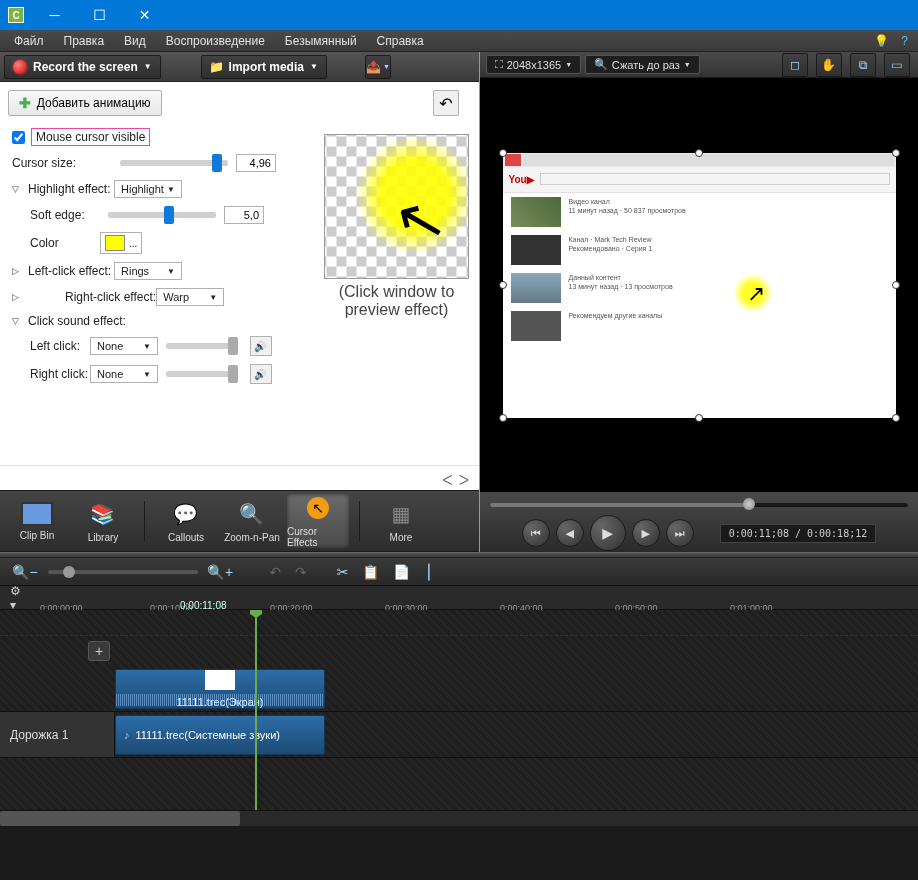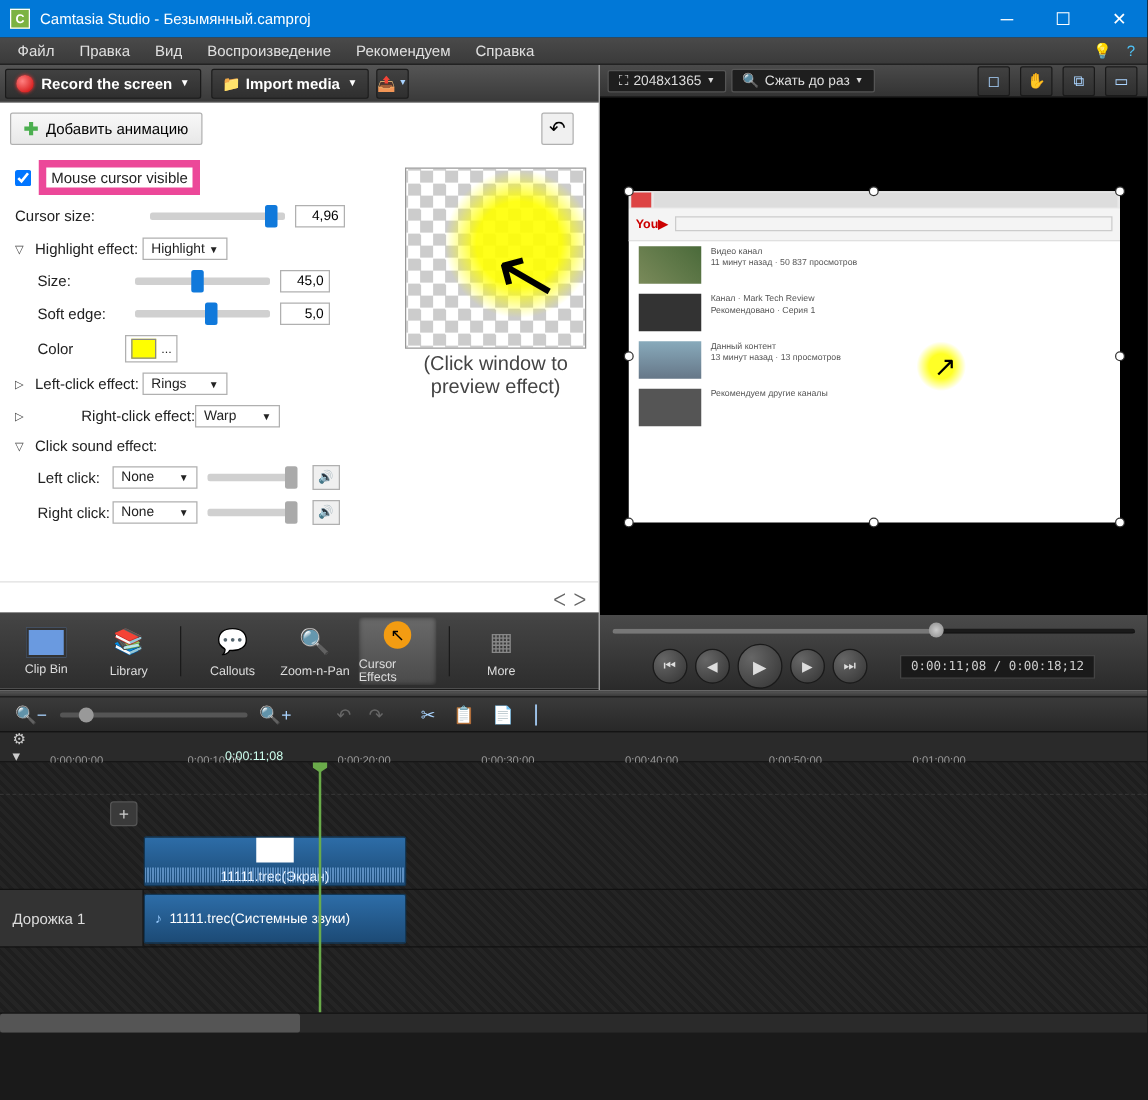--- a/index.html
+++ b/index.html
@@ -10,21 +10,21 @@
 .titlebar .icon { width: 16px; height: 16px; background: #7cb342; margin: 0 8px; border: 1px solid #fff; display: flex; align-items: center; justify-content: center; font-weight: bold; font-size: 10px; color: #fff; }
 .titlebar .title { flex: 1; }
 .titlebar .winbtn { width: 45px; height: 30px; display: flex; align-items: center; justify-content: center; font-size: 14px; }
 
 
 .menubar { height: 22px; background: linear-gradient(#4a4a4a,#3a3a3a); display: flex; align-items: center; color: #e0e0e0; font-size: 12px; padding: 0 4px; border-bottom: 1px solid #222; }
 .menubar .mitem { padding: 3px 10px; cursor: default; }
 .menubar .spacer { flex: 1; }
 
 
-.toptoolbar { height: 30px; background: linear-gradient(#555,#3a3a3a); display: flex; align-items: center; border-bottom: 1px solid #222; }
+.toptoolbar { height: 30px; background: linear-gradient(#555,#3a3a3a); display: flex; align-items: center; border-bottom: 1px solid #222; gap: 32px; }
 .recbtn { display: flex; align-items: center; background: linear-gradient(#414141,#2f2f2f); border: 1px solid #1a1a1a; height: 24px; margin: 0 4px; padding: 0 8px; color: #fff; font-size: 12px; font-weight: bold; border-radius: 2px; }
 .recdot { width: 14px; height: 14px; border-radius: 50%; background: radial-gradient(circle at 35% 35%, #ff8080, #cc0000); margin-right: 6px; box-shadow: 0 0 3px #ff3333; }
 .impbtn { display: flex; align-items: center; background: linear-gradient(#414141,#2f2f2f); border: 1px solid #1a1a1a; height: 24px; margin: 0 4px; padding: 0 8px; color: #fff; font-size: 12px; font-weight: bold; border-radius: 2px; }
 .dropdown-arrow { margin-left: 6px; font-size: 8px; }
 .iconbtn { width: 26px; height: 24px; background: linear-gradient(#414141,#2f2f2f); border: 1px solid #1a1a1a; margin: 0 2px; display: flex; align-items: center; justify-content: center; color: #aad4ff; font-size: 12px; border-radius: 2px; }
 .toptoolbar .spacer { flex: 1; }
 
 
 .mainarea { display: flex; height: 500px; }
 
@@ -116,32 +116,31 @@
 
 .divrow { height: 6px; background: linear-gradient(#555,#3a3a3a); border-top: 1px solid #666; border-bottom: 1px solid #222; }
 
 .folder-icon { color: #f0a030; }
 </style>
 </head>
 <body>
 
 <div class="titlebar">
   <div class="icon">C</div>
-  <div class="title">Camtasia Studio - Безымянный.camproj</div>
   <div class="winbtn">─</div>
   <div class="winbtn">☐</div>
   <div class="winbtn close">✕</div>
 </div>
 
 <div class="menubar">
   <div class="mitem">Файл</div>
   <div class="mitem">Правка</div>
   <div class="mitem">Вид</div>
   <div class="mitem">Воспроизведение</div>
-  <div class="mitem">Рекомендуем</div>
+  <div class="mitem">Безымянный</div>
   <div class="mitem">Справка</div>
   <div class="spacer"></div>
   <span style="color:#ffd54f;margin:0 6px;">💡</span>
   <span style="color:#4fc3f7;margin:0 6px;">?</span>
 </div>
 
 <div class="mainarea">
 
   <div class="leftpanel">
 
@@ -167,43 +166,36 @@
       </div>
       <div class="undobtn">
           <span>↶</span>
         </div>
     </div>
 
     <div class="leftcontent">
       <div class="leftprops">
         <div class="proprow">
           <input type="checkbox" checked="" style="">
-          <span style="border:6px solid #ec4899;padding:1px 4px;">Mouse cursor visible</span>
+          <span style="border:1px solid #ec4899;padding:1px 4px;">Mouse cursor visible</span>
         </div>
         <div class="proprow">
           <span class="lbl">Cursor size:</span>
           <div class="slider">
               <div class="thumb" style="left:92px;"></div>
             </div>
           <input class="val" value="4,96" style="">
         </div>
         <div class="proprow">
           <span class="expand">▽</span>
           <span class="lbl" style="min-width:86px;">Highlight effect:</span>
           <div class="dd">
               <span>Highlight</span>
               <span style="font-size:8px;">▼</span>
             </div>
-        </div>
-        <div class="proprow sub">
-          <span class="lbl" style="min-width:70px;">Size:</span>
-          <div class="slider">
-              <div class="thumb" style="left:45px;"></div>
-            </div>
-          <input class="val" value="45,0" style="">
         </div>
         <div class="proprow sub">
           <span class="lbl" style="min-width:70px;">Soft edge:</span>
           <div class="slider">
               <div class="thumb" style="left:56px;"></div>
             </div>
           <input class="val" value="5,0" style="">
         </div>
         <div class="proprow sub">
           <span class="lbl" style="min-width:70px;">Color</span>

